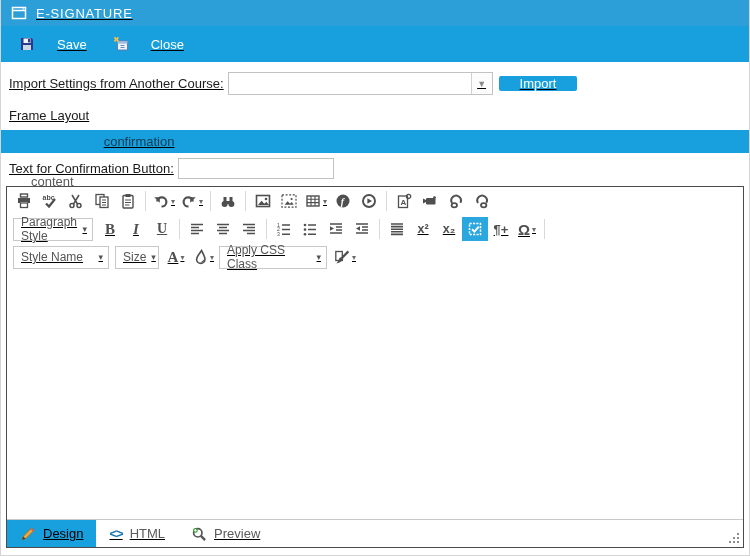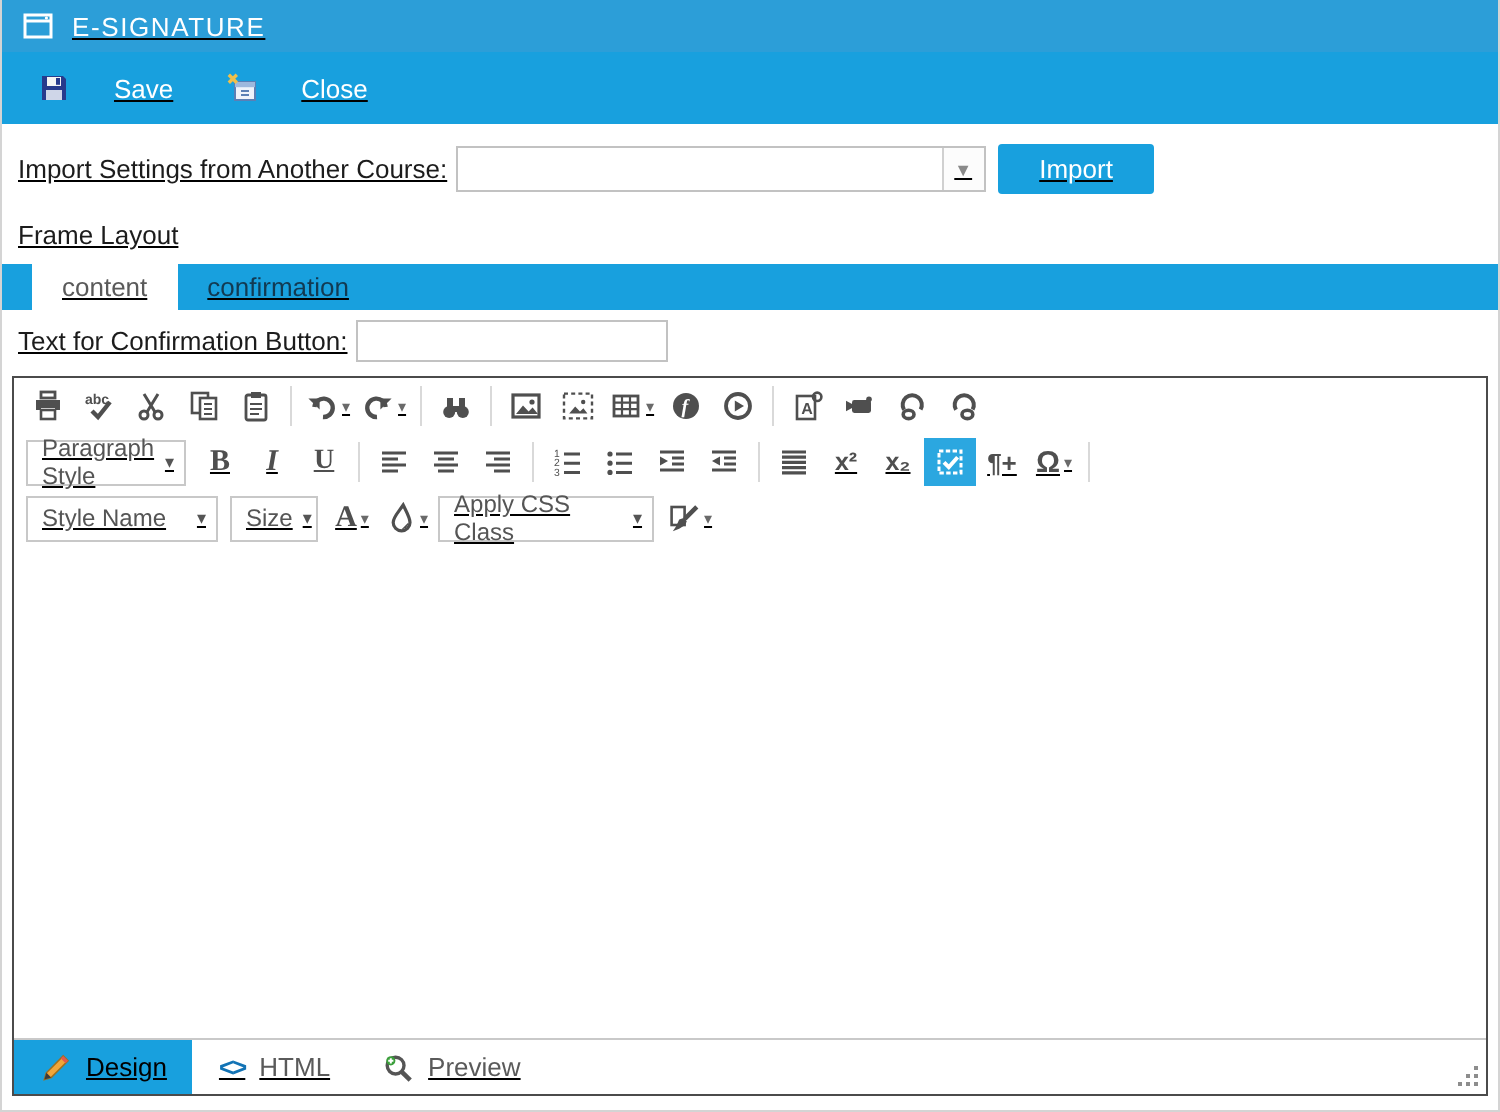--- a/index.html
+++ b/index.html
@@ -18,28 +18,28 @@
 
   .content-area { flex:1; display:flex; flex-direction:column; padding:6px 8px 7px; min-height:0; }
 
   .label { font-size:13px; color:#1c1c1c; white-space:nowrap; }
 
   .import-row { display:flex; align-items:center; margin:4px 0 0; }
   .combo-input { margin-left:4px; width:265px; height:23px; border:1px solid #c2c2c2; display:flex; background:#fff; }
   .combo-input .value { flex:1; font-size:13px; padding:2px 4px; color:#333; }
   .combo-input .drop { width:21px; border-left:1px solid #d0d0d0; background:#fcfcfc; color:#8a8a8a;
                        display:flex; align-items:center; justify-content:center; font-size:9px; cursor:pointer; }
-  .import-btn { margin-left:6px; height:25px; padding:0 21px; background:#18a0de; color:#fff; border:none;
+  .import-btn { margin-left:6px; height:15px; padding:0 21px; background:#18a0de; color:#fff; border:none;
                 font-size:13px; border-radius:2px; cursor:pointer; }
 
   .frame-label { margin:13px 0 7px; }
 
   .tabstrip { height:23px; background:#18a0de; margin:0 -8px; display:flex; padding-left:15px; flex:0 0 auto; }
   .tab { height:23px; display:flex; align-items:center; padding:0 15px; font-size:13px; cursor:pointer; }
-  .tab.active { background:#fff; color:#5a5a5a; }
+  .tab.active { background:#fff; color:#5a5a5a;margin-top:40px; }
   .tab.inactive { color:#123a52; }
 
   .text-row { display:flex; align-items:center; margin:5px 0 5px; }
   .text-input { margin-left:4px; width:156px; height:21px; border:1px solid #c2c2c2; font-size:13px; padding:0 4px; }
 
   
   .editor { flex:1; margin:2px -3px 0; border:1px solid #4b4b4b; display:flex; flex-direction:column; background:#fff; min-height:0; }
   .tb-row { display:flex; align-items:center; padding:2px 4px; flex:0 0 auto; }
   .tb-btn { min-width:26px; height:24px; display:inline-flex; align-items:center; justify-content:center;
             background:none; border:1px solid transparent; color:#4f4f4f; padding:0 2px; cursor:pointer; }

